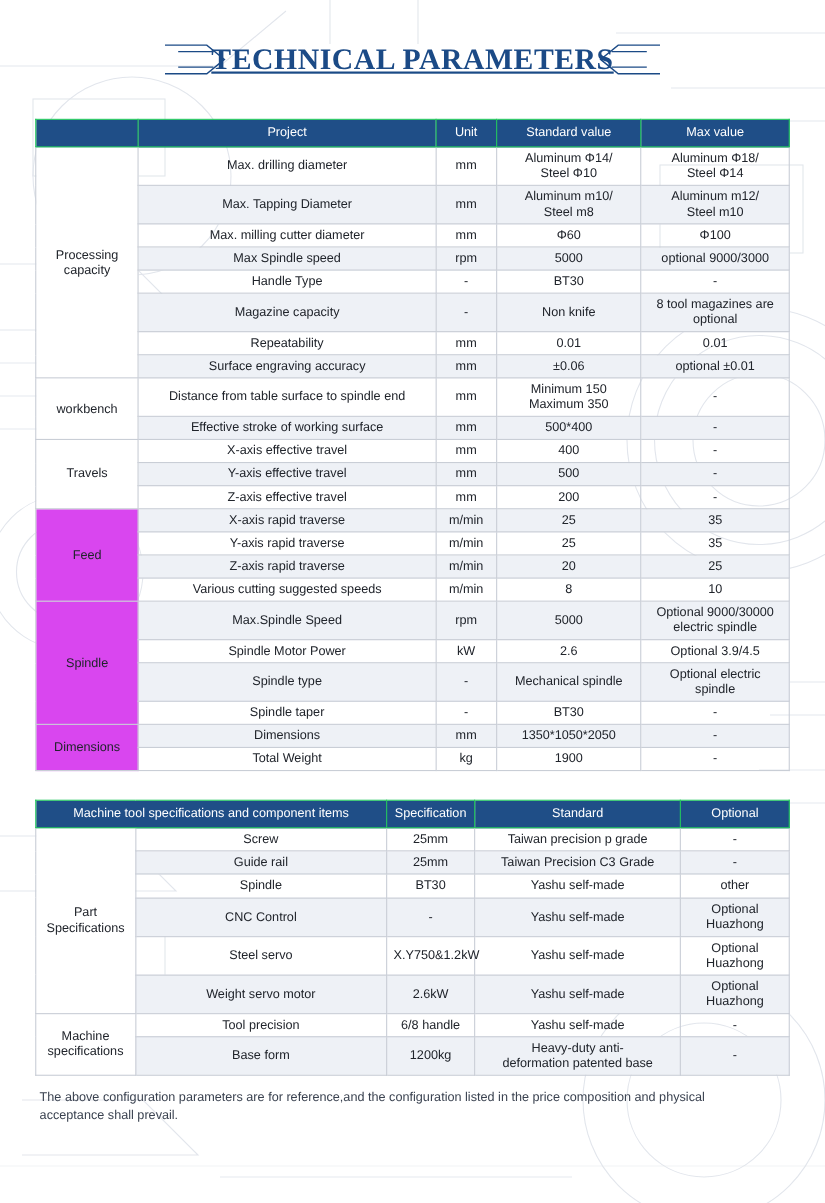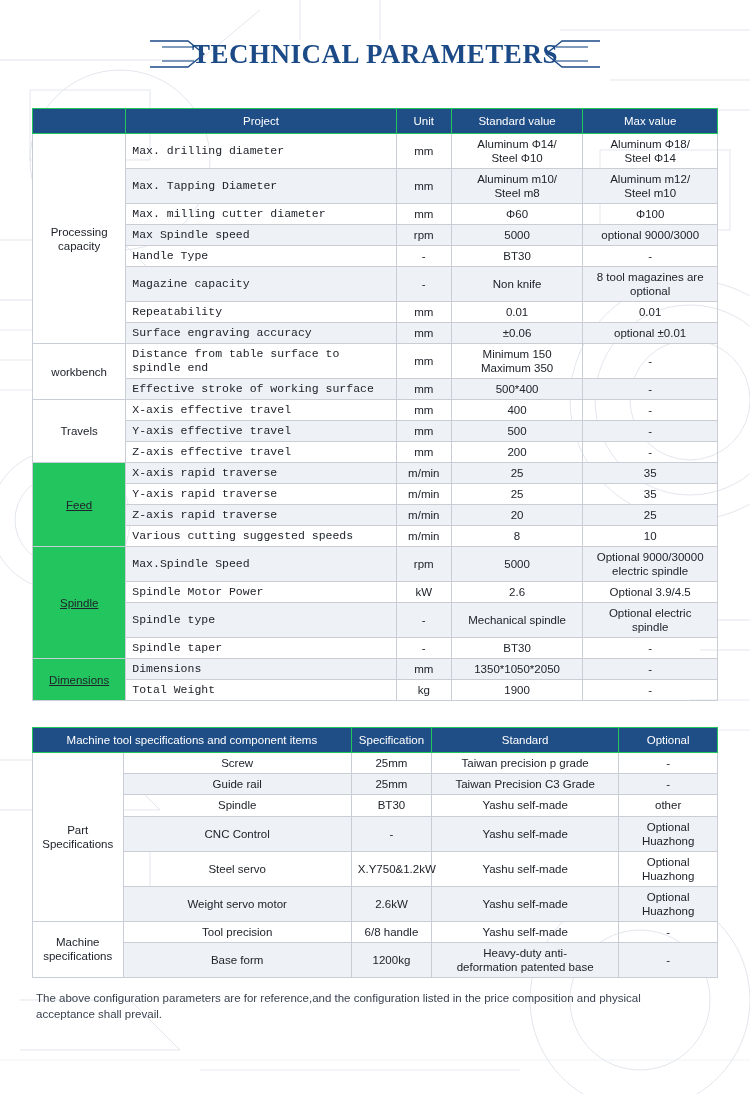--- a/index.html
+++ b/index.html
@@ -41,20 +41,21 @@
     justify-content: center;
   }
   .title-text {
     font-size: 27px;
     font-weight: bold;
     color: #1b4a86;
     letter-spacing: 0.5px;
     font-family: "Liberation Serif", serif;
     padding: 0 18px;
     white-space: nowrap;
+    text-decoration: underline;
   }
   .title-deco {
     position: absolute;
     top: 50%;
     transform: translateY(-50%);
     height: 34px;
     width: 78px;
   }
   .title-deco.left { left: 148px; }
   .title-deco.right { right: 148px; }
@@ -84,23 +85,23 @@
     padding: 3px 6px;
     vertical-align: middle;
     line-height: 1.22;
   }
   tbody tr.alt td { background: #eef1f6; }
   tbody tr td.grp {
     background: #ffffff;
     text-align: center;
     color: #20242b;
   }
-  tbody tr.alt td.grp { background: #22c55e; text-decoration: underline; }
+  tbody tr.alt td.grp { background: #d946ef; }
   td.c { text-align: center; }
-  td.l { text-align: left; font-family: Liberation Mono, monospace; }
+  td.l { text-align: center; }
 
   .gap { height: 26px; }
 
   .footnote {
     padding: 12px 52px 0 36px;
     font-size: 11.5px;
     color: #3a4250;
     line-height: 1.45;
   }
 </style>

